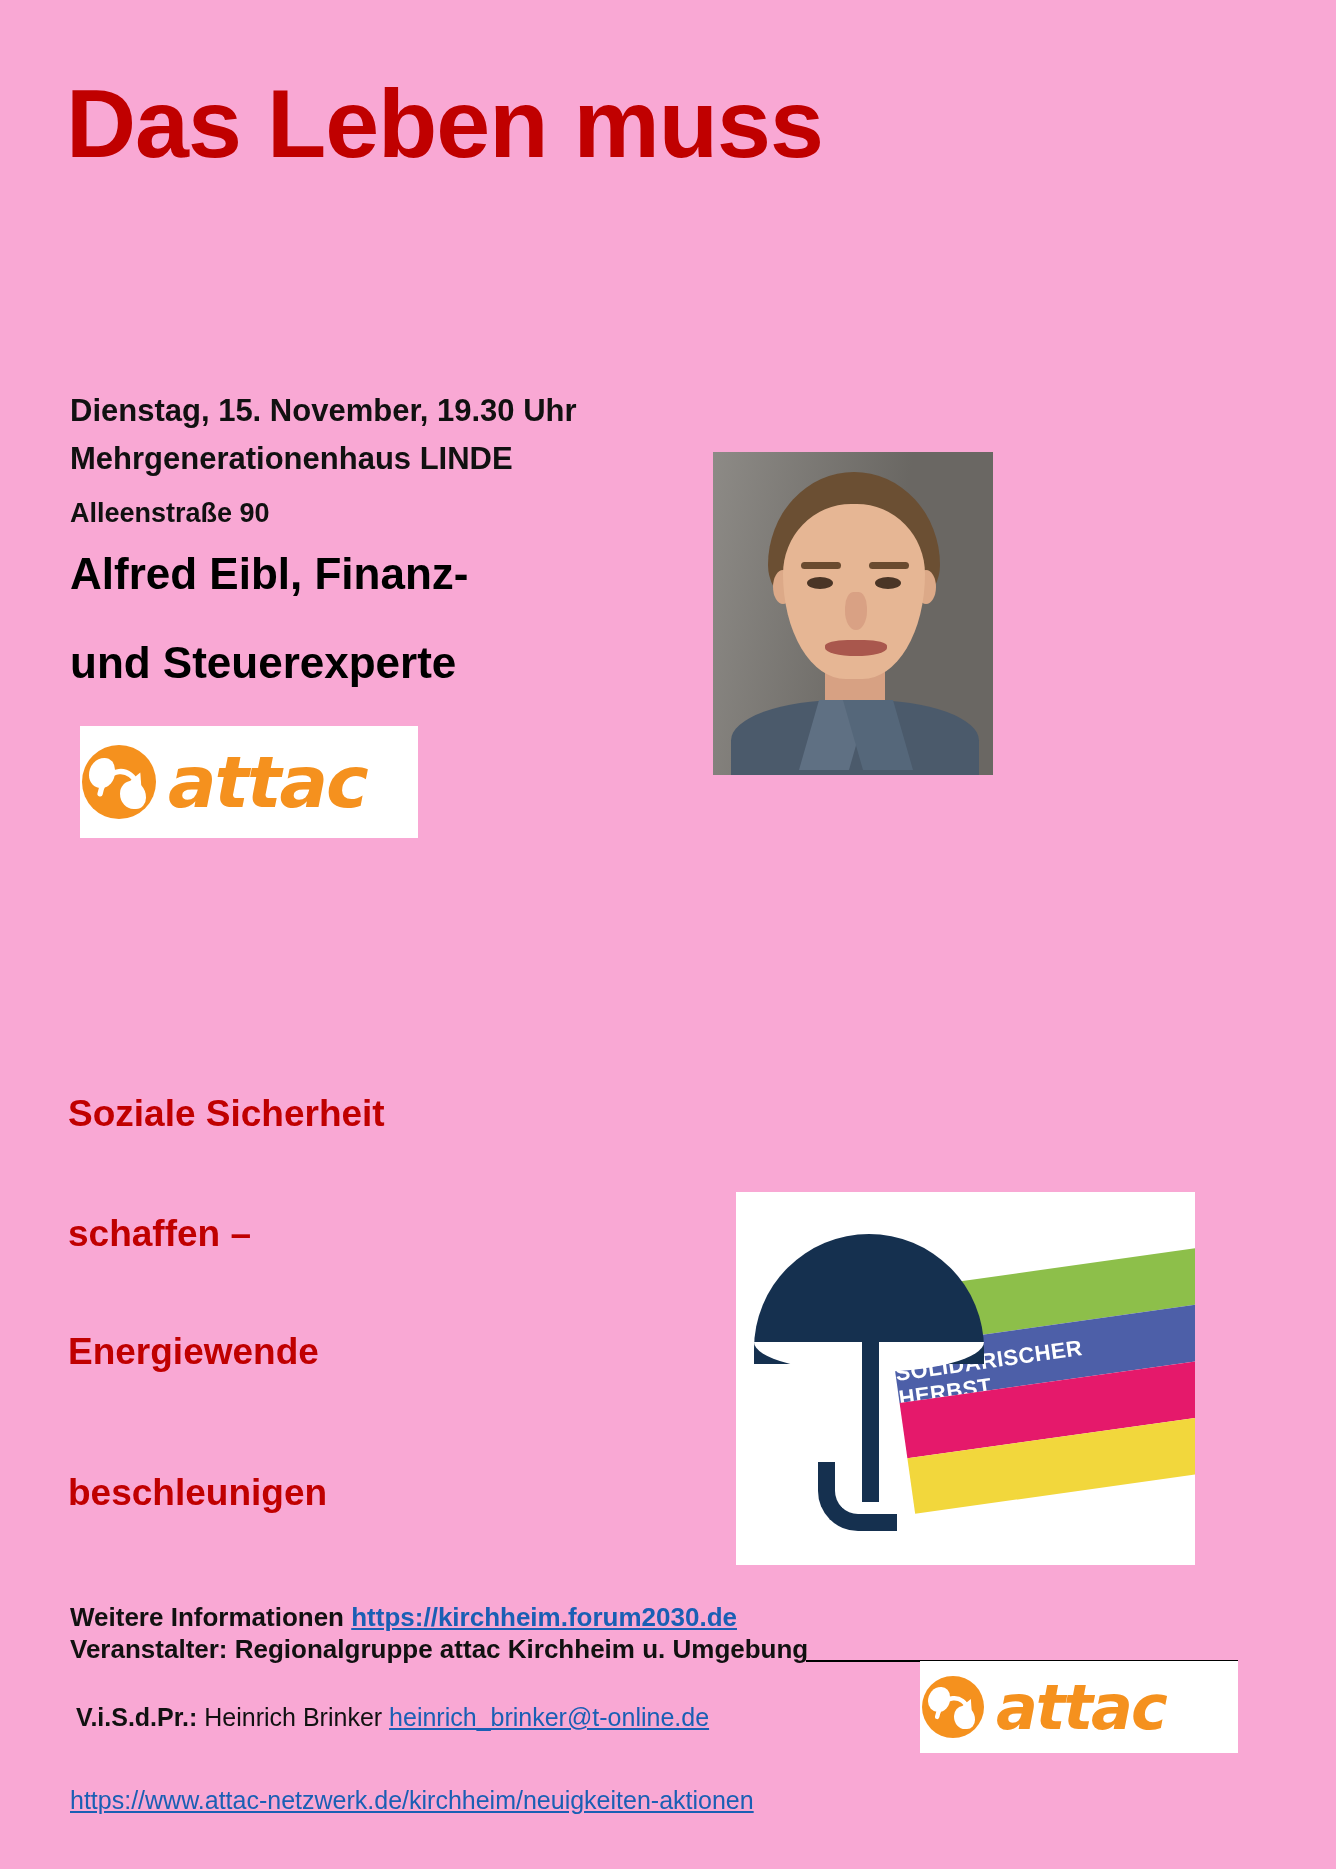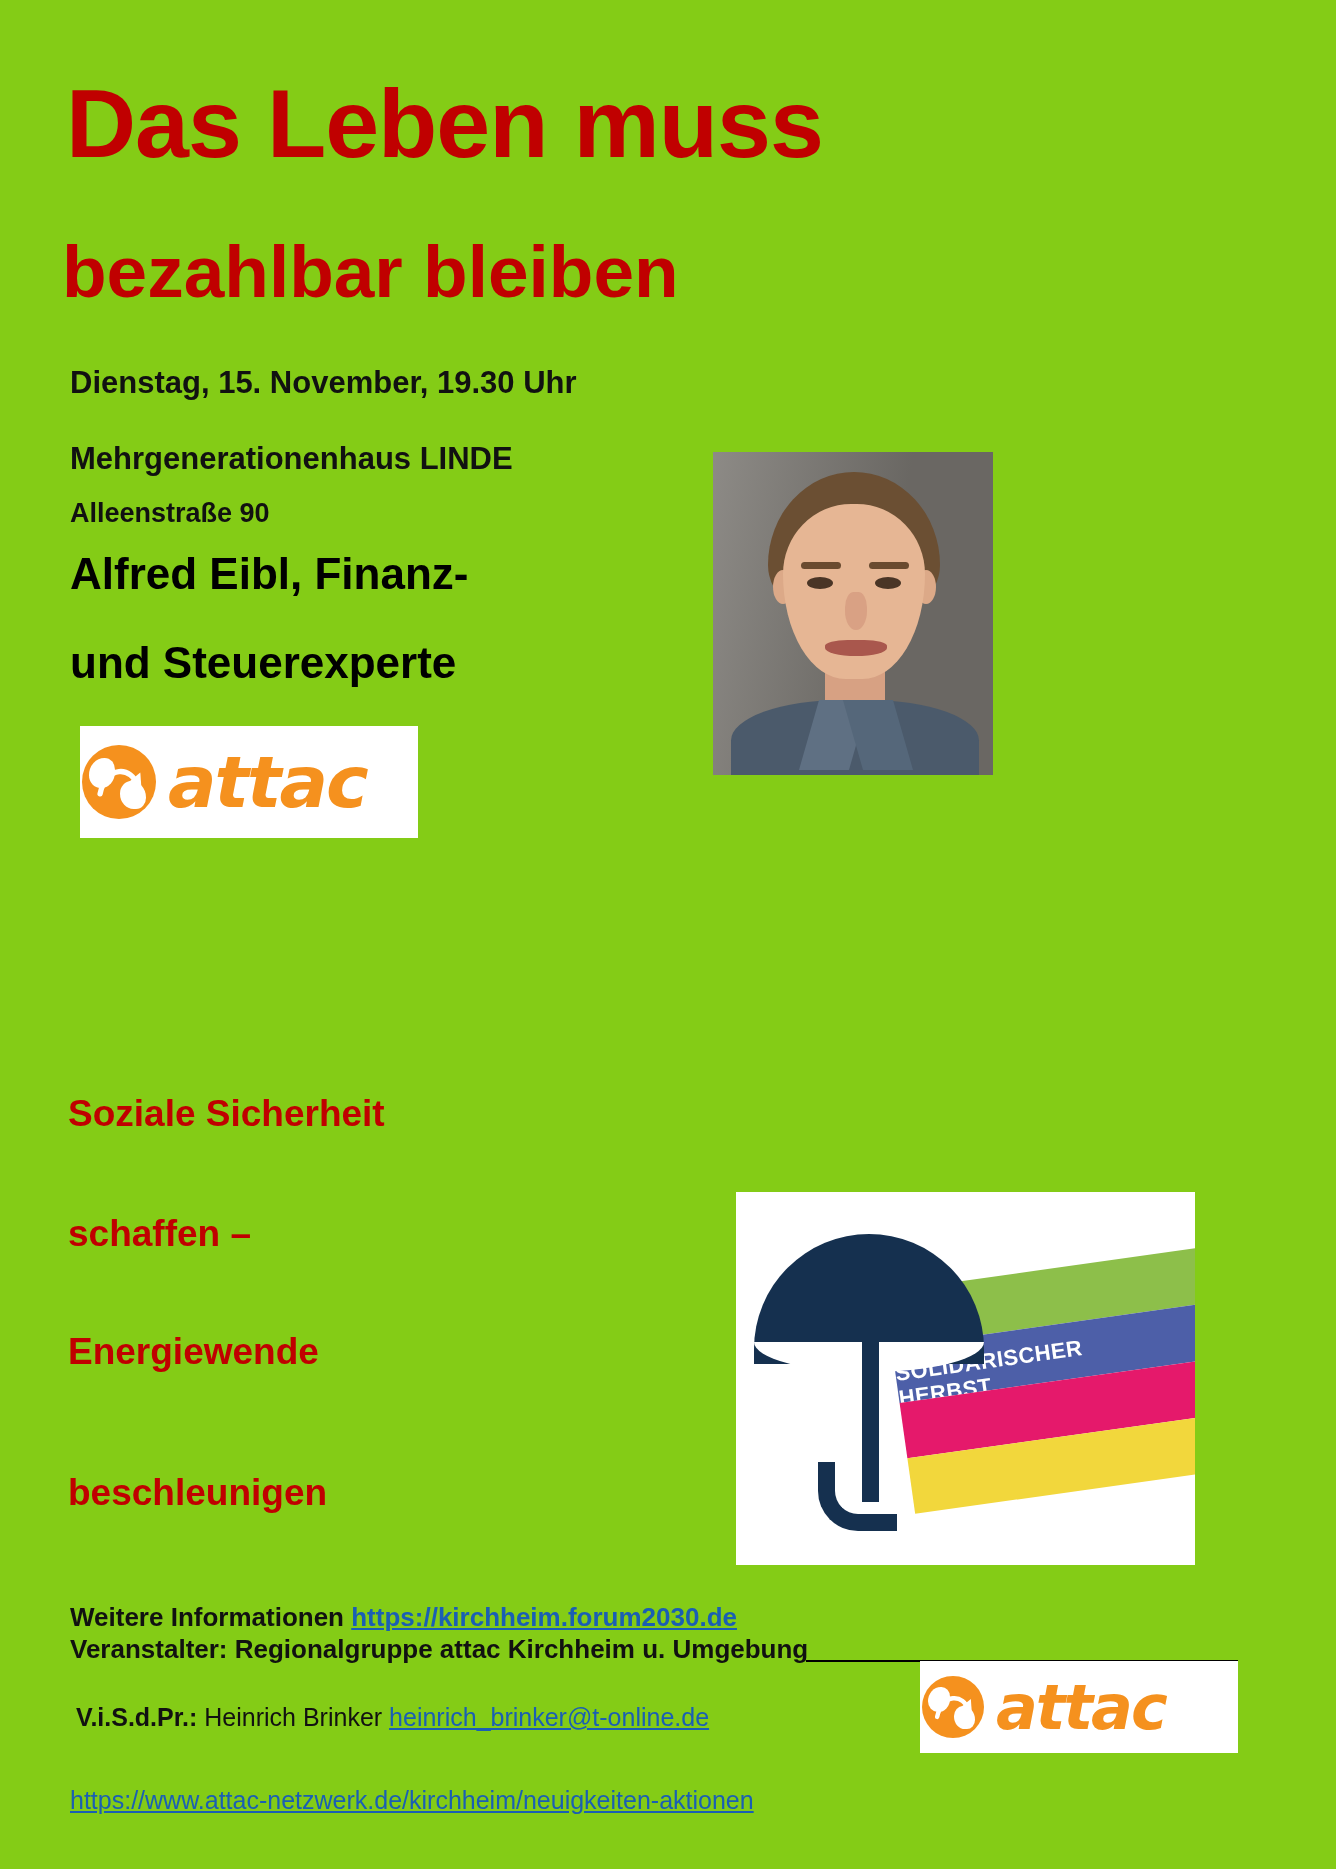--- a/index.html
+++ b/index.html
@@ -10,21 +10,21 @@
     width: 1336px;
     height: 1869px;
     background: #fbe3d7;
     font-family: "Liberation Sans", sans-serif;
     position: relative;
     overflow: hidden;
   }
   .poster {
     position: absolute;
     inset: 0;
-    background: #84cc16;
+    background: #f9a8d4;
   }
 
   
   .headline-1 {
     position: absolute;
     left: 66px;
     top: 72px;
     width: 1220px;
     font-size: 97px;
     font-weight: bold;
@@ -44,21 +44,21 @@
   }
 
   
   .detail-line {
     position: absolute;
     color: #111111;
     font-weight: bold;
   }
   .detail-date {
     left: 70px;
-    top: 365px;
+    top: 393px;
     font-size: 31px;
   }
   .detail-venue {
     left: 70px;
     top: 441px;
     font-size: 31px;
   }
   .detail-street {
     left: 70px;
     top: 498px;
@@ -406,21 +406,20 @@
     height: 2px;
     background: #000000;
   }
 </style>
 </head>
 <body>
 
 <div class="poster">
 
   <div class="headline-1">Das Leben muss</div>
-  <div class="headline-2">bezahlbar bleiben</div>
 
   <div class="detail-line detail-date">Dienstag, 15. November, 19.30 Uhr</div>
   <div class="detail-line detail-venue">Mehrgenerationenhaus LINDE</div>
   <div class="detail-line detail-street">Alleenstraße 90</div>
   <div class="speaker-1">Alfred Eibl, Finanz-</div>
   <div class="speaker-2">und Steuerexperte</div>
 
   <div class="portrait">
     <div class="bg-wall"></div>
     <div class="hair"></div>

